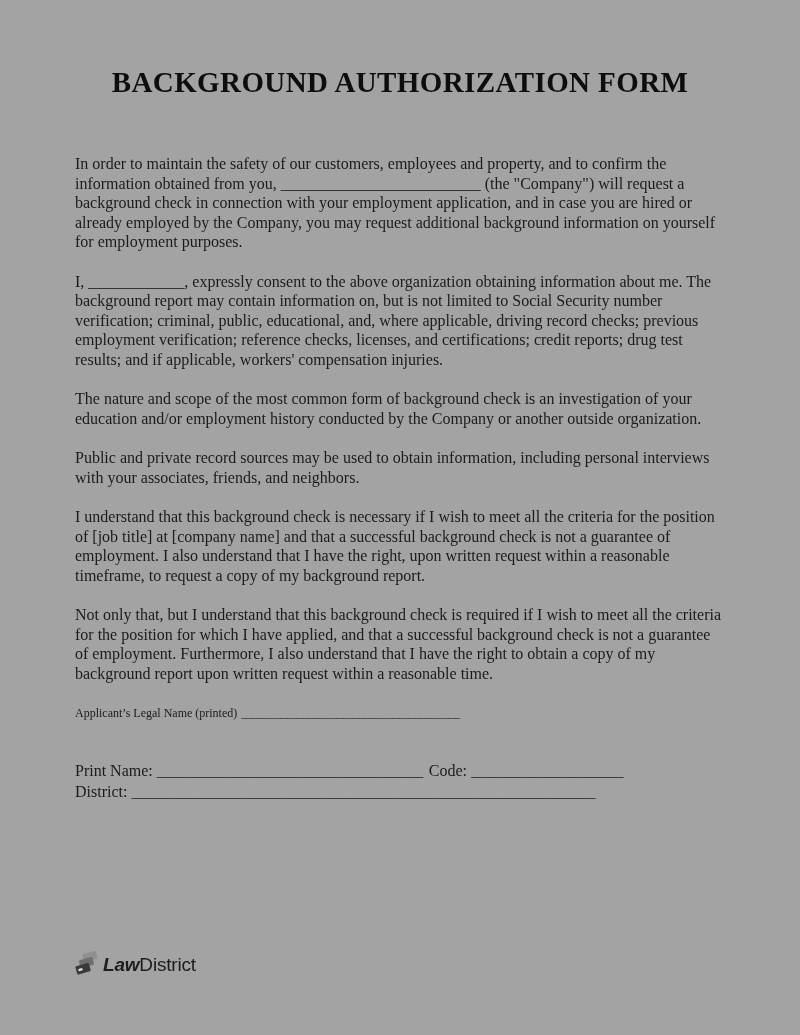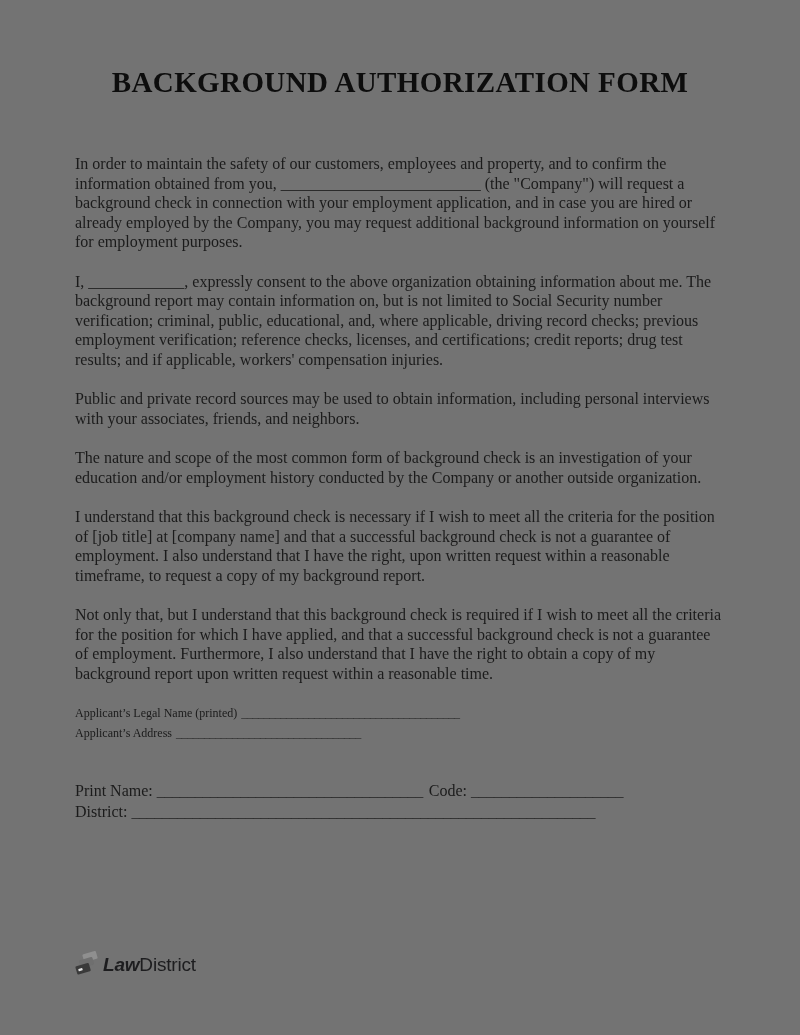--- a/index.html
+++ b/index.html
@@ -5,21 +5,21 @@
   html, body { margin: 0; padding: 0; }
   body {
     background: #ffffff;
     font-family: "Liberation Serif", "DejaVu Serif", serif;
     color: #1b1b1b;
   }
   .page {
     position: relative;
     width: 800px;
     height: 1035px;
-    background: #737373;
+    background: #a3a3a3;
     overflow: hidden;
   }
   .doc-title {
     margin: 0;
     padding-top: 66px;
     text-align: center;
     font-size: 29px;
     font-weight: bold;
     letter-spacing: 0.4px;
     color: #0d0d0d;
@@ -81,31 +81,28 @@
 <body>
 
 <div class="page">
 
   <h1 class="doc-title">BACKGROUND AUTHORIZATION FORM</h1>
 
   <div class="content">
 
     <p>In order to maintain the safety of our customers, employees and property, and to confirm the information obtained from you, _________________________ (the "Company") will request a background check in connection with your employment application, and in case you are hired or already employed by the Company, you may request additional background information on yourself for employment purposes.</p>
     <p>I, ____________, expressly consent to the above organization obtaining information about me. The background report may contain information on, but is not limited to Social Security number verification; criminal, public, educational, and, where applicable, driving record checks; previous employment verification; reference checks, licenses, and certifications; credit reports; drug test results; and if applicable, workers' compensation injuries.</p>
+    <p>The nature and scope of the most common form of background check is an investigation of your education and/or employment history conducted by the Company or another outside organization.</p>
     <p>Public and private record sources may be used to obtain information, including personal interviews with your associates, friends, and neighbors.</p>
-    <p>The nature and scope of the most common form of background check is an investigation of your education and/or employment history conducted by the Company or another outside organization.</p>
     <p>I understand that this background check is necessary if I wish to meet all the criteria for the position of [job title] at [company name] and that a successful background check is not a guarantee of employment. I also understand that I have the right, upon written request within a reasonable timeframe, to request a copy of my background report.</p>
     <p>Not only that, but I understand that this background check is required if I wish to meet all the criteria for the position for which I have applied, and that a successful background check is not a guarantee of employment. Furthermore, I also understand that I have the right to obtain a copy of my background report upon written request within a reasonable time.</p>
 
     <div class="fields">
       <div class="field-line">
         <span>Applicant’s Legal Name (printed)</span><span class="blank">_______________________________________</span>
-      </div>
-      <div class="field-line">
-        <span>Applicant’s Address</span><span class="blank">_________________________________</span>
       </div>
     </div>
 
     <div class="sig-block">
       <div class="field-line">
         <span>Print Name:</span><span class="blank">___________________________________</span>
         <span>Code:</span><span class="blank">____________________</span>
       </div>
       <div class="field-line">
         <span>District:</span><span class="blank">_____________________________________________________________</span>

